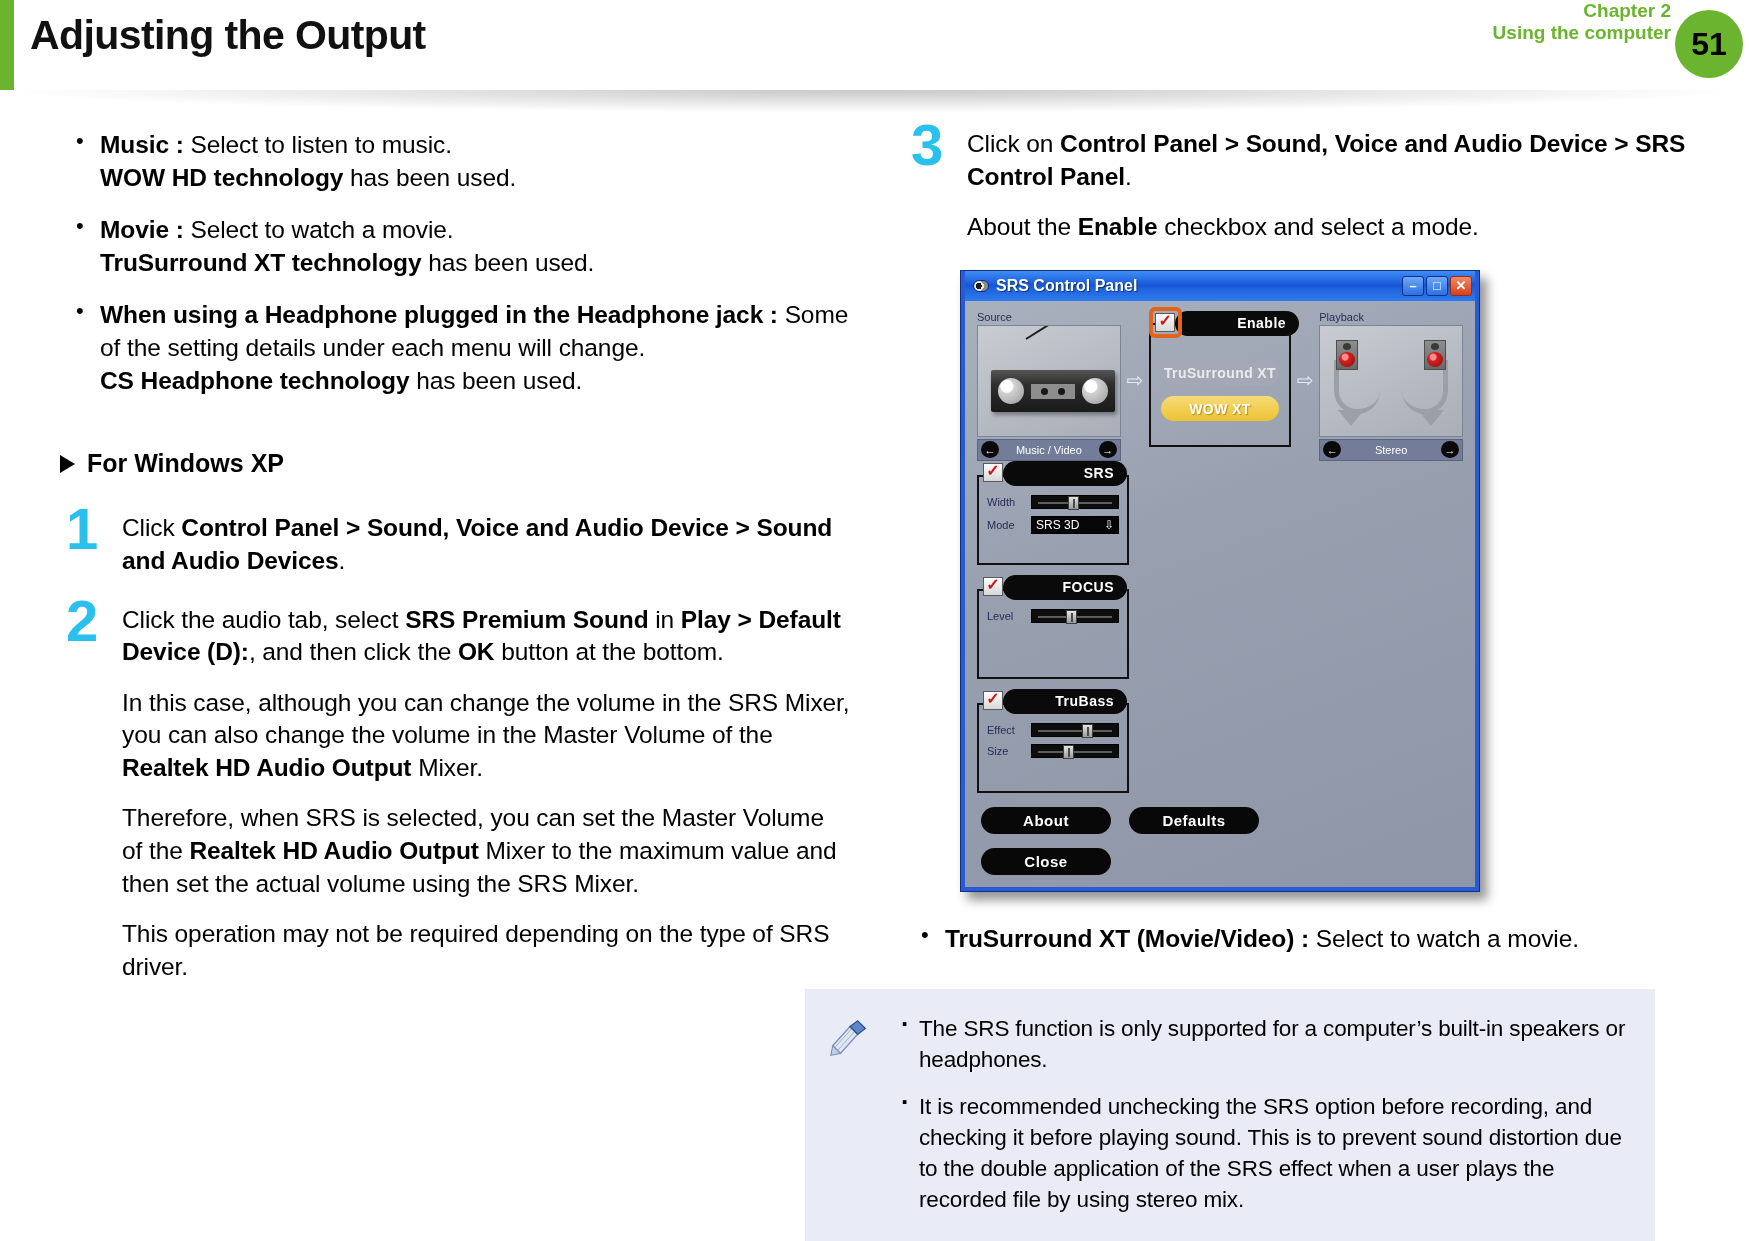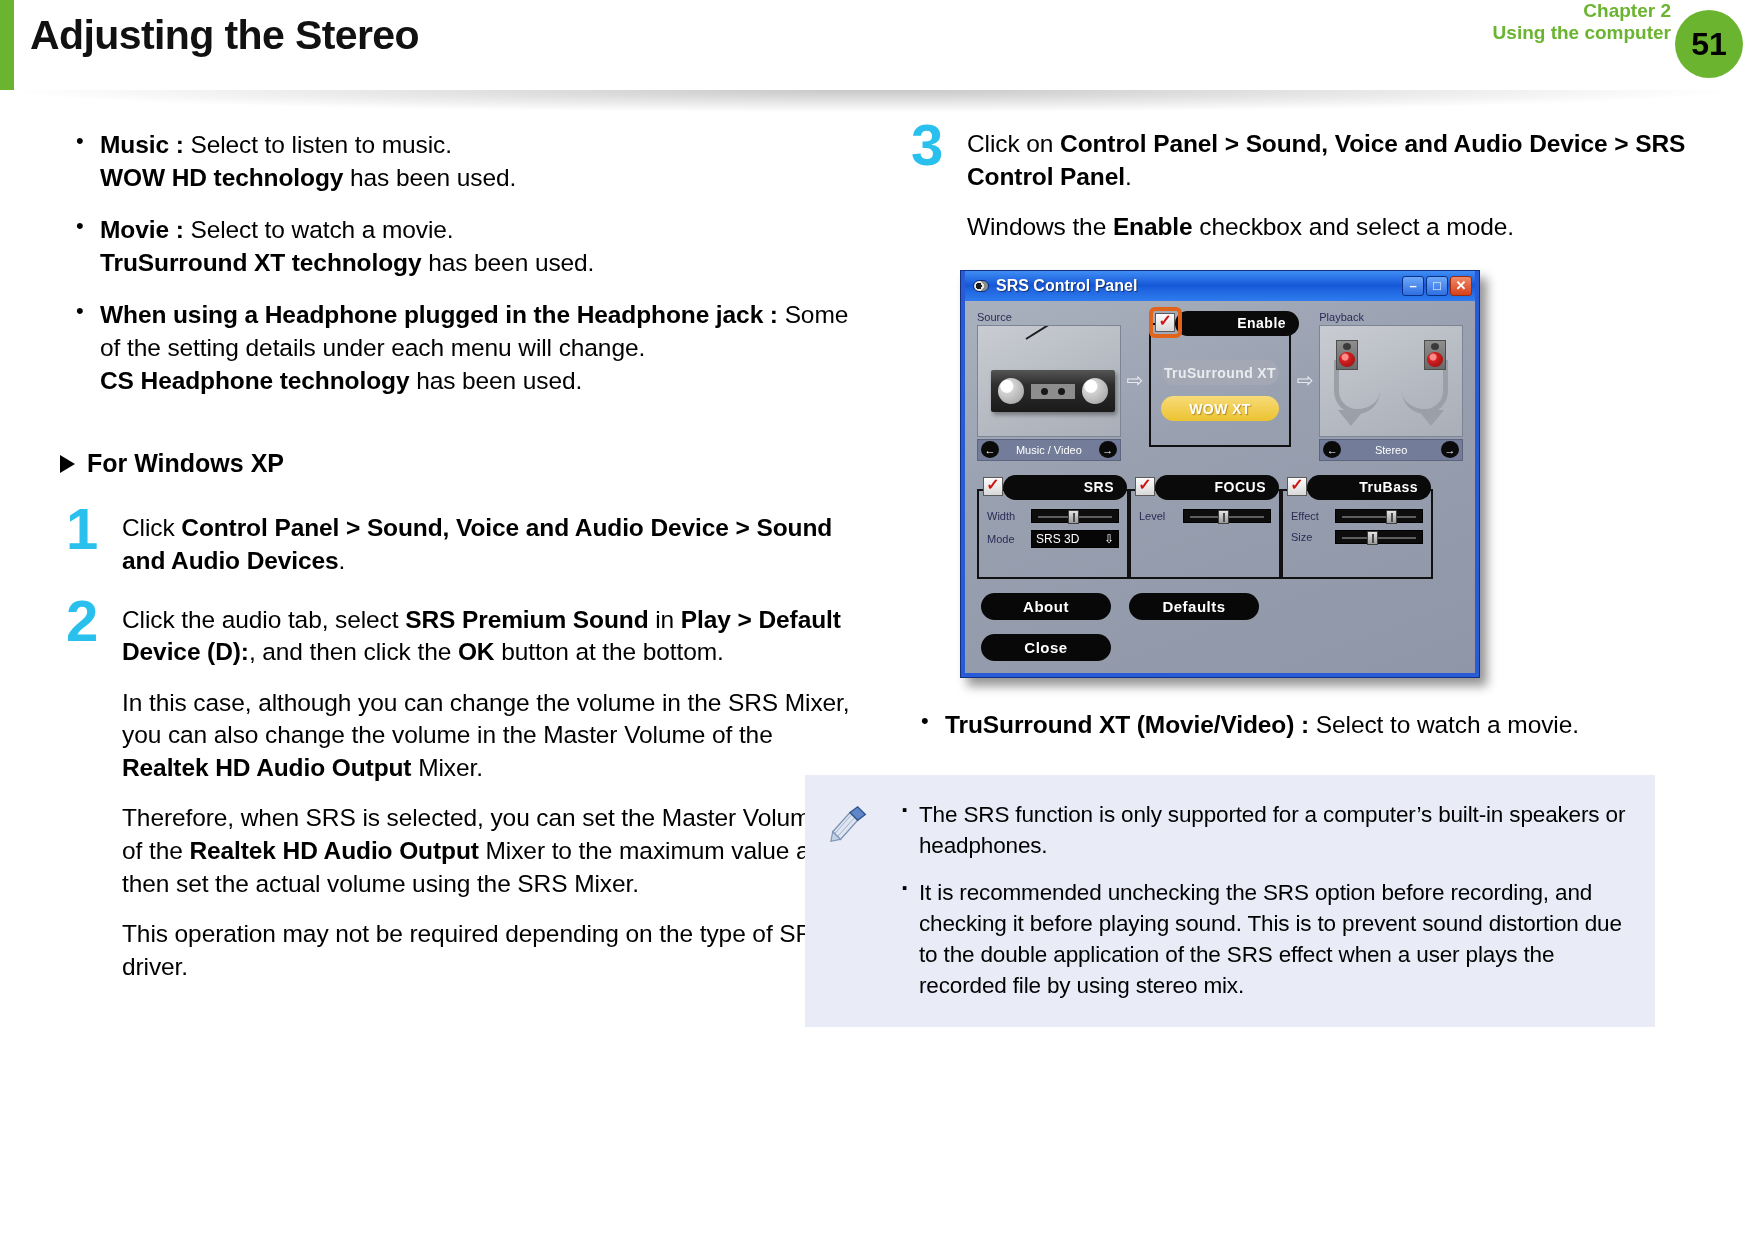--- a/index.html
+++ b/index.html
@@ -224,21 +224,21 @@
     position: absolute; width: 46px; height: 54px; border: 5px solid #9b9fa7;
     border-top: none; border-radius: 0 0 40px 40px;
   }
   .pb-arc.l { left: 14px; top: 34px; border-right: none; }
   .pb-arc.r { right: 14px; top: 34px; border-left: none; }
   .pb-tri { position: absolute; width: 0; height: 0; border-left: 13px solid transparent; border-right: 13px solid transparent; }
   .pb-tri.l { left: 18px; top: 84px; border-top: 16px solid #9b9fa7; }
   .pb-tri.r { right: 18px; top: 84px; border-top: 16px solid #9b9fa7; }
 
   
-  .fx-row { display: flex; gap: 0; margin-top: 14px; }
+  .fx-row { display: flex; gap: 10px; margin-top: 0; flex-direction: column; }
   .fx-panel { position: relative; width: 152px; padding-top: 14px; }
   .fx-frame { border: 2px solid #111; height: 90px; padding: 18px 8px 8px 8px; }
   .fx-line { display: flex; align-items: center; gap: 8px; margin-bottom: 7px; font-size: 11px; color: #2b2b55; }
   .fx-line span.lbl { width: 36px; flex: none; }
   .slider { flex: 1; height: 14px; background: #0d0d0d; position: relative; border: 1px solid #000; }
   .slider::before {
     content: ""; position: absolute; left: 6px; right: 6px; top: 6px;
     height: 2px; background: #5e5e5e;
   }
   .knob {
@@ -272,21 +272,21 @@
     font-size: 22.5px; line-height: 1.38; letter-spacing: -0.15px;
   }
   .note-item:last-child { margin-bottom: 0; }
   .note-item::before { content: "\00B7"; position: absolute; left: 8px; top: -6px; font-size: 26px; font-weight: bold; }
 </style>
 </head>
 <body>
 
 <div class="page-header">
   <div class="green-bar"></div>
-  <div class="page-title">Adjusting the Stereo</div>
+  <div class="page-title">Adjusting the Output</div>
   <div class="chapter-block">
     <div>Chapter 2</div>
     <div>Using the computer</div>
   </div>
   <div class="page-badge">51</div>
   <div class="header-shadow"></div>
 </div>
 
 <div class="col-left">
 
@@ -334,21 +334,21 @@
 </div>
 
 <div class="col-right">
 
   <div class="step">
     <div class="step-num">3</div>
     <div class="step-body">
       <span>Click on </span><b>Control Panel &gt; Sound, Voice and Audio Device &gt; SRS Control Panel</b><span>.</span>
     </div>
     <div class="para">
-      <span>Windows the </span><b>Enable</b><span> checkbox and select a mode.</span>
+      <span>About the </span><b>Enable</b><span> checkbox and select a mode.</span>
     </div>
   </div>
 
   <div class="srs-wrap">
     <div class="srs-window">
 
       <div class="titlebar">
         <span class="tb-icon"></span>
         <span class="tb-title">SRS Control Panel</span>
         <span class="tb-btns">

